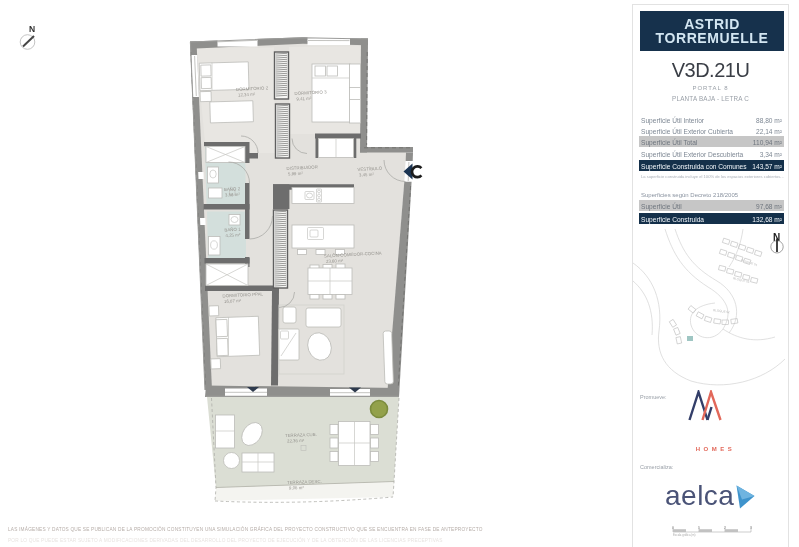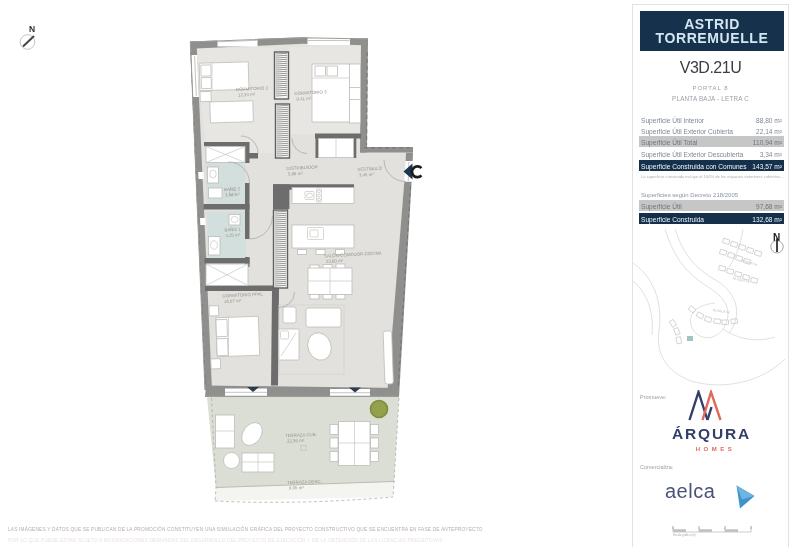--- a/index.html
+++ b/index.html
@@ -5,39 +5,39 @@
   html,body{margin:0;padding:0;background:#ffffff;}
   body{width:799px;height:547px;position:relative;overflow:hidden;
        font-family:"Liberation Sans", sans-serif;}
   #plan{position:absolute;left:0;top:0;}
   #panel{position:absolute;left:632px;top:4px;width:157px;height:543px;
          background:#fff;border:1px solid #e2e2e2;border-bottom:none;box-sizing:border-box;}
   #hdr{position:absolute;left:7px;top:6px;width:144px;height:40px;background:#16314c;
        color:#d3e6f2;text-align:center;font-weight:bold;font-size:14px;line-height:14.5px;
        letter-spacing:0.6px;display:flex;align-items:center;justify-content:center;}
   #unit{position:absolute;left:0;top:54px;width:100%;text-align:center;
-        font-size:16px;color:#3a3e46;font-weight:normal;letter-spacing:-0.5px;}
+        font-size:20px;color:#3a3e46;font-weight:normal;letter-spacing:-0.5px;}
   #portal{position:absolute;left:0;top:80px;width:100%;text-align:center;
         font-size:6px;color:#9aa0a8;letter-spacing:1px;}
   #planta{position:absolute;left:0;top:90px;width:100%;text-align:center;
         font-size:6.3px;color:#9aa0a8;letter-spacing:0.2px;}
   .row{position:absolute;left:6px;width:145px;height:11.5px;font-size:6.6px;color:#7e8894;white-space:nowrap;}
   .row .l{position:absolute;left:2px;top:3px;}
   .row .r{position:absolute;right:2px;top:3px;}
   .gray{background:#c6c6c6;color:#6e757e;}
   .navy{background:#14304a;color:#f2f6fa;}
   #note{position:absolute;left:8px;top:168.5px;width:146px;font-size:4.1px;color:#a8aeb6;white-space:nowrap;}
   #decreto{position:absolute;left:8px;top:186.5px;width:146px;font-size:6px;color:#8a93a0;}
   #promueve{position:absolute;left:7px;top:389px;font-size:5.5px;color:#9aa0a8;}
   #comercializa{position:absolute;left:7px;top:459px;font-size:5.5px;color:#9aa0a8;}
   #arqtext{position:absolute;left:0px;top:420px;width:157px;text-align:center;
      font-size:15.5px;color:#333e69;font-weight:bold;letter-spacing:1.8px;}
   #homes{position:absolute;left:4px;top:440.5px;width:157px;text-align:center;
      font-size:6px;color:#e2685a;font-weight:bold;letter-spacing:3.5px;}
-  #aelca{position:absolute;left:32px;top:475px;font-size:20px;color:#4a5377;letter-spacing:0.5px;}
+  #aelca{position:absolute;left:32px;top:475px;font-size:28px;color:#4a5377;letter-spacing:0.5px;}
   #disc{position:absolute;left:8px;top:527px;width:620px;font-size:4.75px;color:#b6ada8;letter-spacing:0.2px;white-space:nowrap;}
   #disc2{position:absolute;left:8px;top:538px;width:620px;font-size:4.75px;color:#e7e3e0;letter-spacing:0.2px;white-space:nowrap;}
 </style>
 </head>
 <body>
 <svg id="plan" width="632" height="547" viewBox="0 0 632 547">
 
 <polygon points="207,397 399,397 394,482 216,488" fill="#dbded4"></polygon>
 <polygon points="216,488 394,482 393,497 215,501" fill="#f4f4f0"></polygon>
 <g stroke="#aeaeaa" stroke-width="0.8" fill="none" stroke-dasharray="3,2.5">
@@ -382,21 +382,20 @@
 
   <div id="promueve">Promueve:</div>
 
   <svg width="34" height="31" viewBox="0 0 34 31" style="position:absolute;left:55px;top:385px">
     <g fill="none">
       <path d="M1.5,30 L10.5,2 L19.5,30" stroke="#333e69" stroke-width="2.4"></path>
       <path d="M14.5,30 L23,2 L32.5,30" stroke="#e2685a" stroke-width="2.4"></path>
       <path d="M19.5,30 L23.5,17" stroke="#333e69" stroke-width="2.4"></path>
     </g>
   </svg>
-  <div id="arqtext">ÁRQURA</div>
   <div id="homes">HOMES</div>
   <div id="comercializa">Comercializa:</div>
   <div id="aelca">aelca</div>
   <svg width="19" height="24" viewBox="0 0 19 24" style="position:absolute;left:103px;top:480px">
     <polygon points="0.5,0.5 18.5,11 4,23.5" fill="#3e93cc"></polygon>
     <polygon points="0.5,0.5 18.5,11 6,14.5" fill="#6fb4e0"></polygon>
   </svg>
 
   <svg width="84" height="12" viewBox="0 0 84 12" style="position:absolute;left:39px;top:520px">
     <g stroke="#999" stroke-width="0.5" fill="none">

